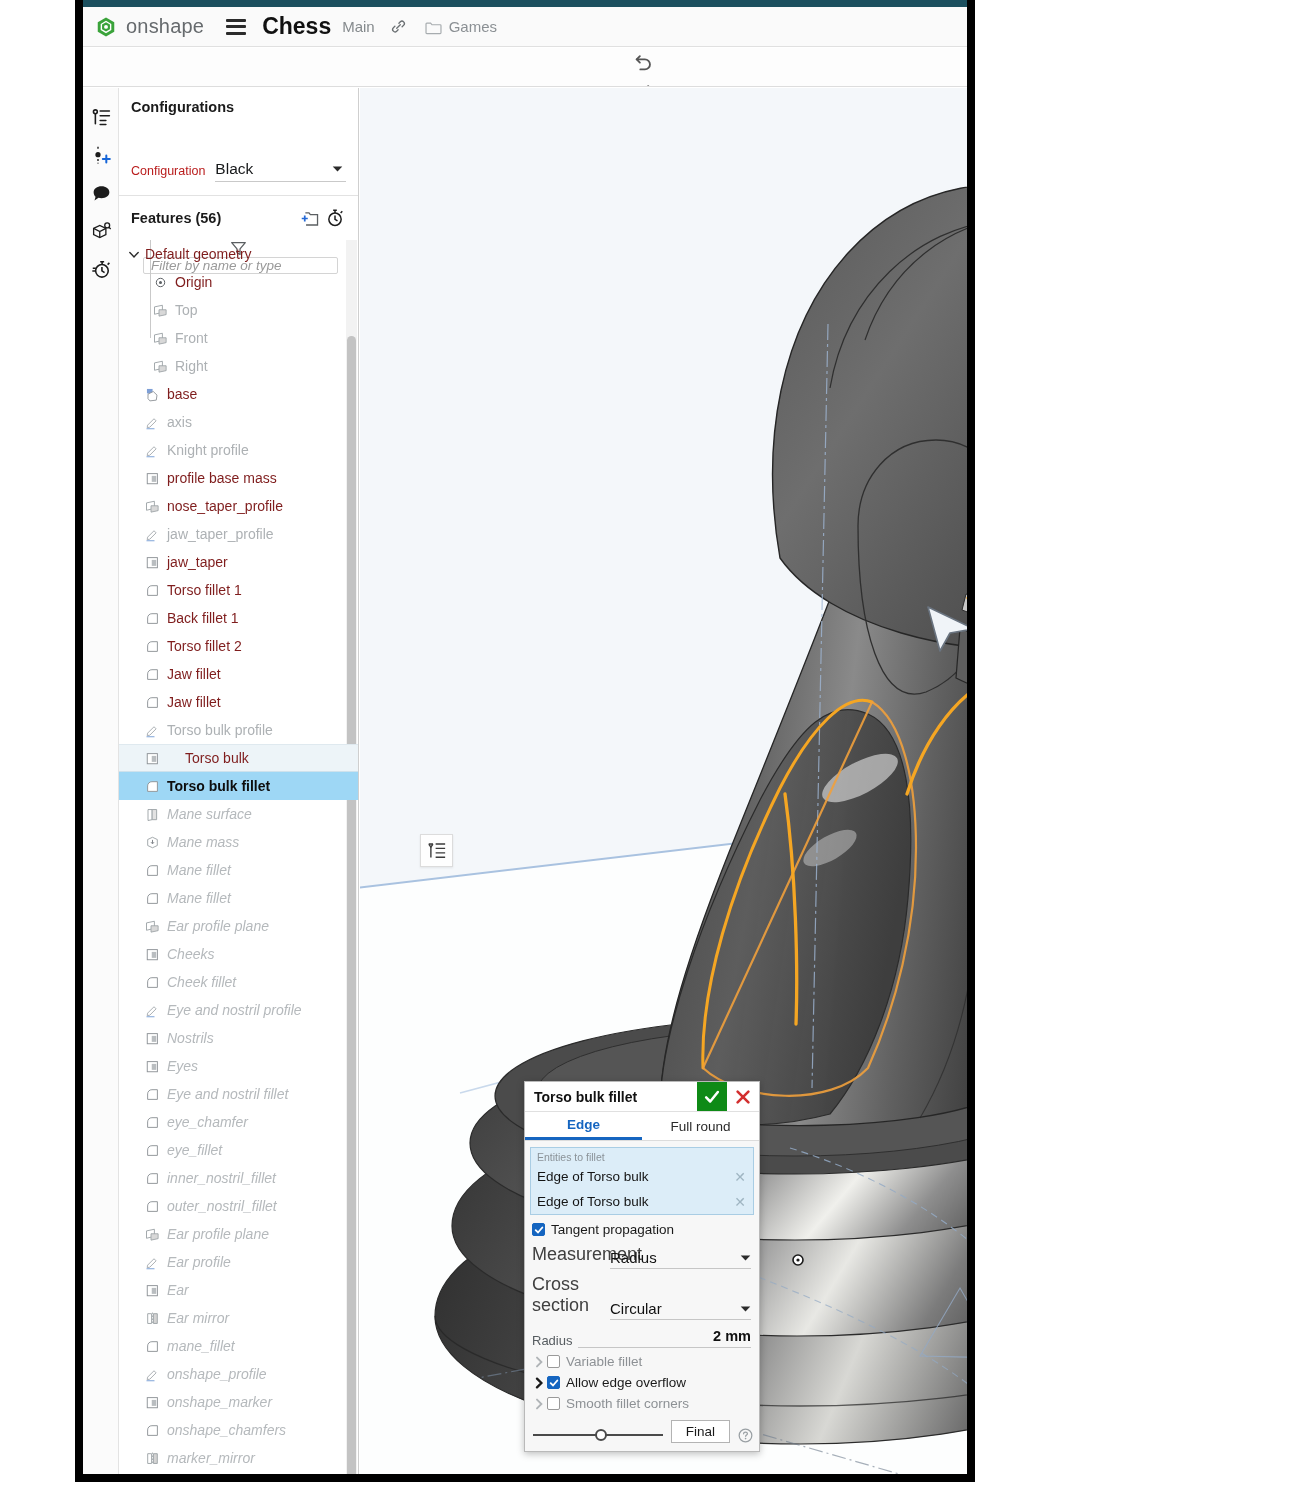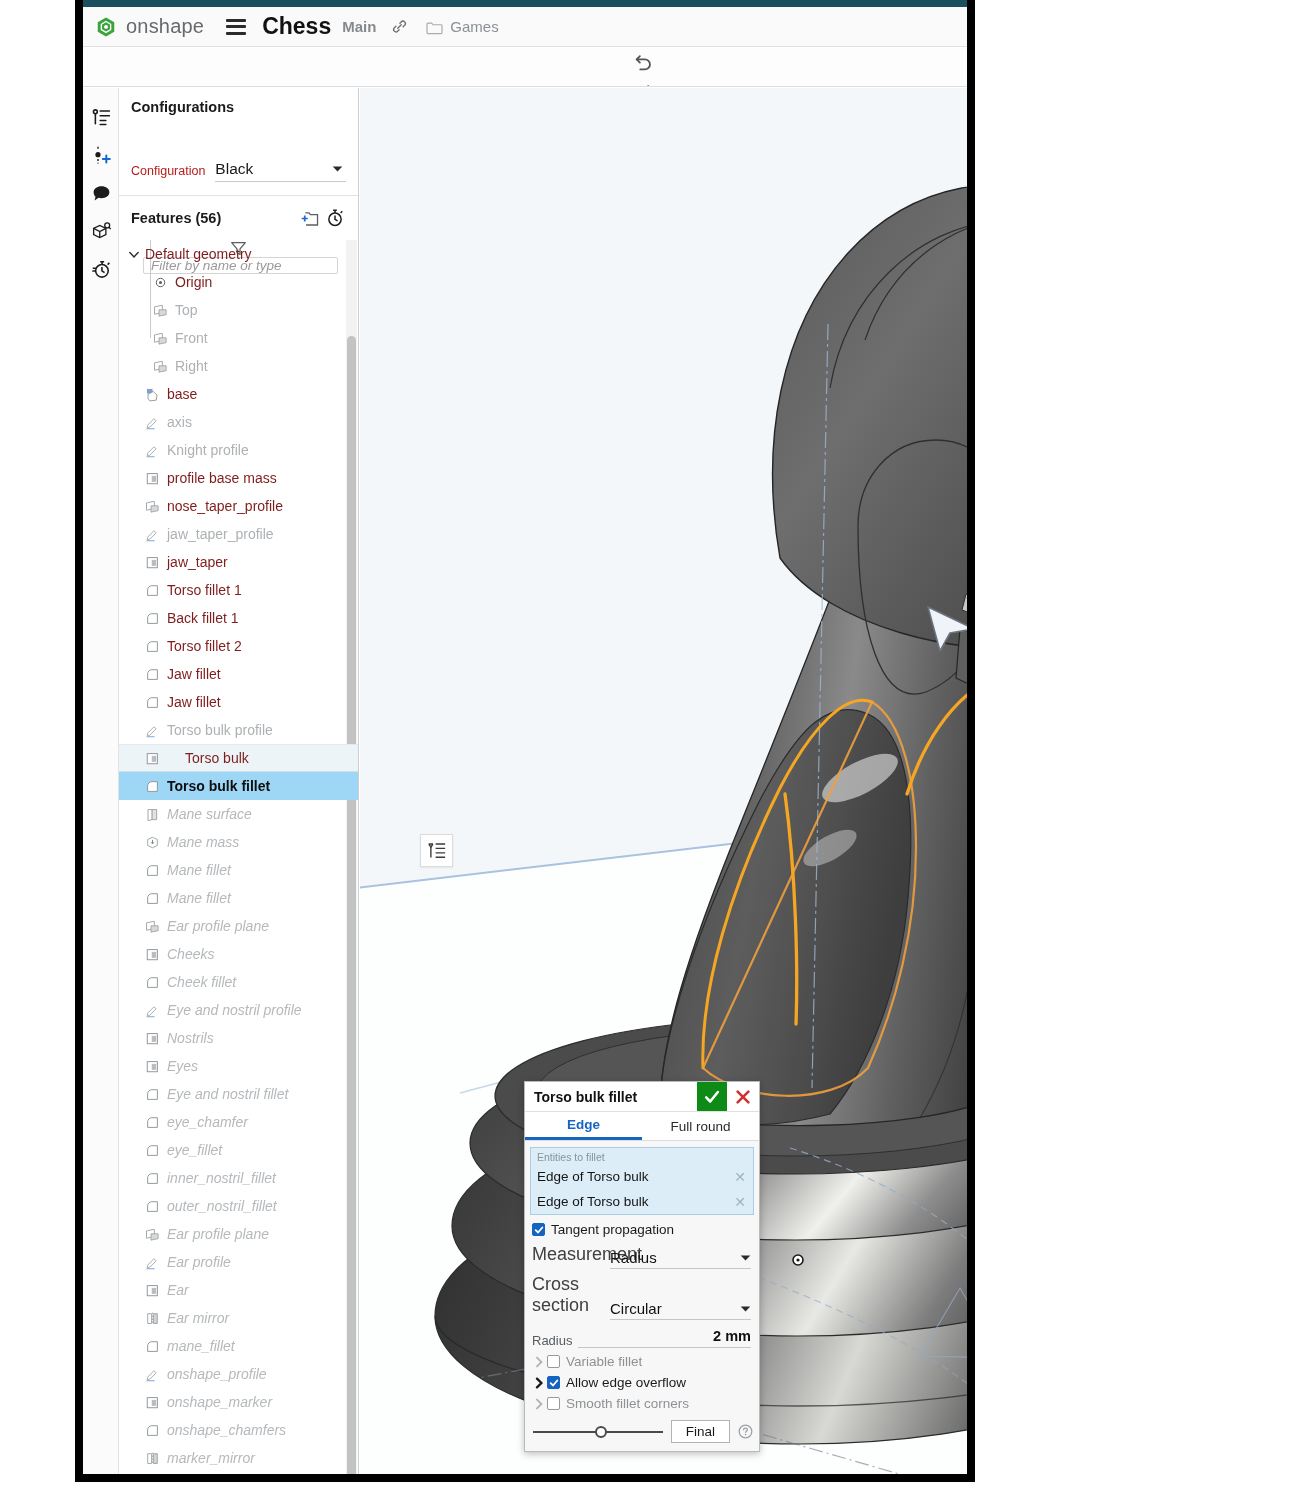--- a/index.html
+++ b/index.html
@@ -51,21 +51,21 @@
   }
   .hamburger {
     margin-left: 22px; width: 20px; height: 16px;
     display: flex; flex-direction: column; justify-content: space-between;
     cursor: pointer;
   }
   .hamburger i { display:block; height: 3px; background: #2b2b2b; border-radius: 1px; }
   .doc-title {
     margin-left: 16px; font-size: 23px; font-weight: bold; color: #111;
   }
-  .branch-name { margin-left: 11px; font-size: 15px; color: #858a8d; font-weight: bold; }
+  .branch-name { margin-left: 11px; font-size: 15px; color: #858a8d; }
   .link-ico { margin-left: 15px; width: 17px; height: 17px; }
   .folder-wrap { margin-left: 18px; display: flex; align-items: flex-end; }
   .folder-ico { width: 17px; height: 14px; }
   .folder-name { margin-left: 7px; font-size: 15px; color: #8b9094; }
 
   
   #toolbar {
     position: absolute; left: 0; top: 48px;
     width: 1120px; height: 39px;
     background: #fdfdfd;
@@ -309,21 +309,21 @@
   .exp-row {
     display: flex; align-items: center;
     padding: 6px 0 0 6px; font-size: 13.5px;
   }
   .exp-caret { width: 16px; display:flex; align-items:center; justify-content:center; cursor:pointer;}
   .exp-row span.lbl { margin-left: 6px; }
   .exp-row.dim span.lbl { color: #8d9195; }
   .exp-row.act span.lbl { color: #1a1a1a; }
 
   .dlg-footer {
-    display: flex; align-items: center;
+    display: flex; align-items: flex-end;
     padding: 9px 6px 8px 8px;
   }
   .slider {
     flex: 1; height: 16px; position: relative; margin-right: 8px;
   }
   .slider .trk {
     position: absolute; left: 0; right: 0; top: 7px; height: 2px; background: #4a4a4a;
   }
   .slider .knb {
     position: absolute; left: 48%; top: 2px;

